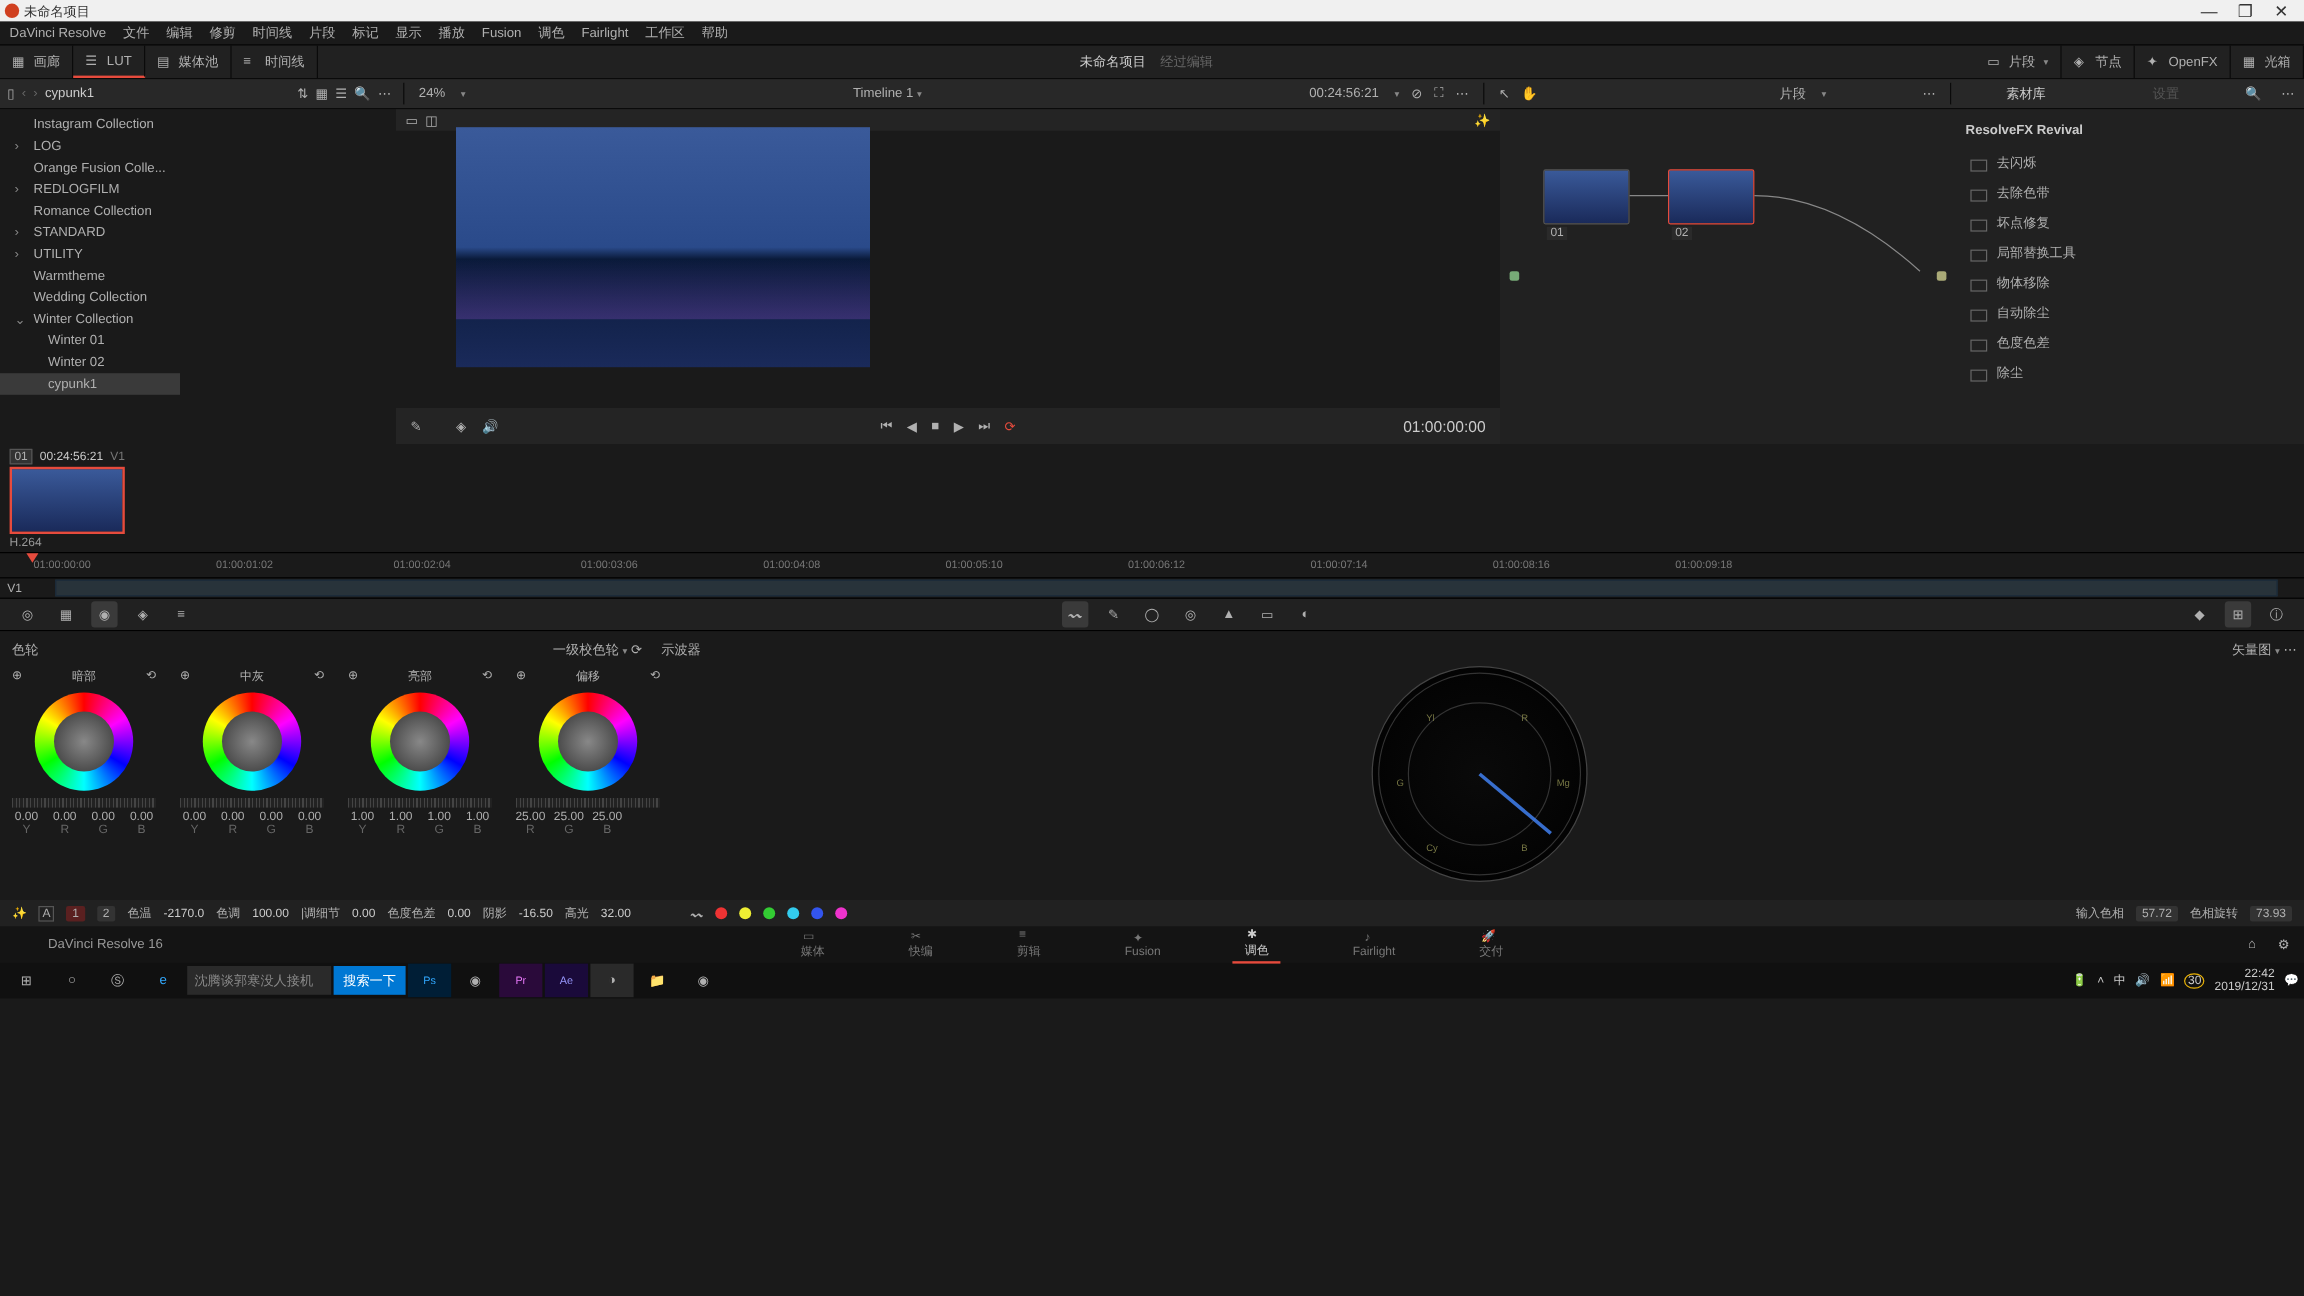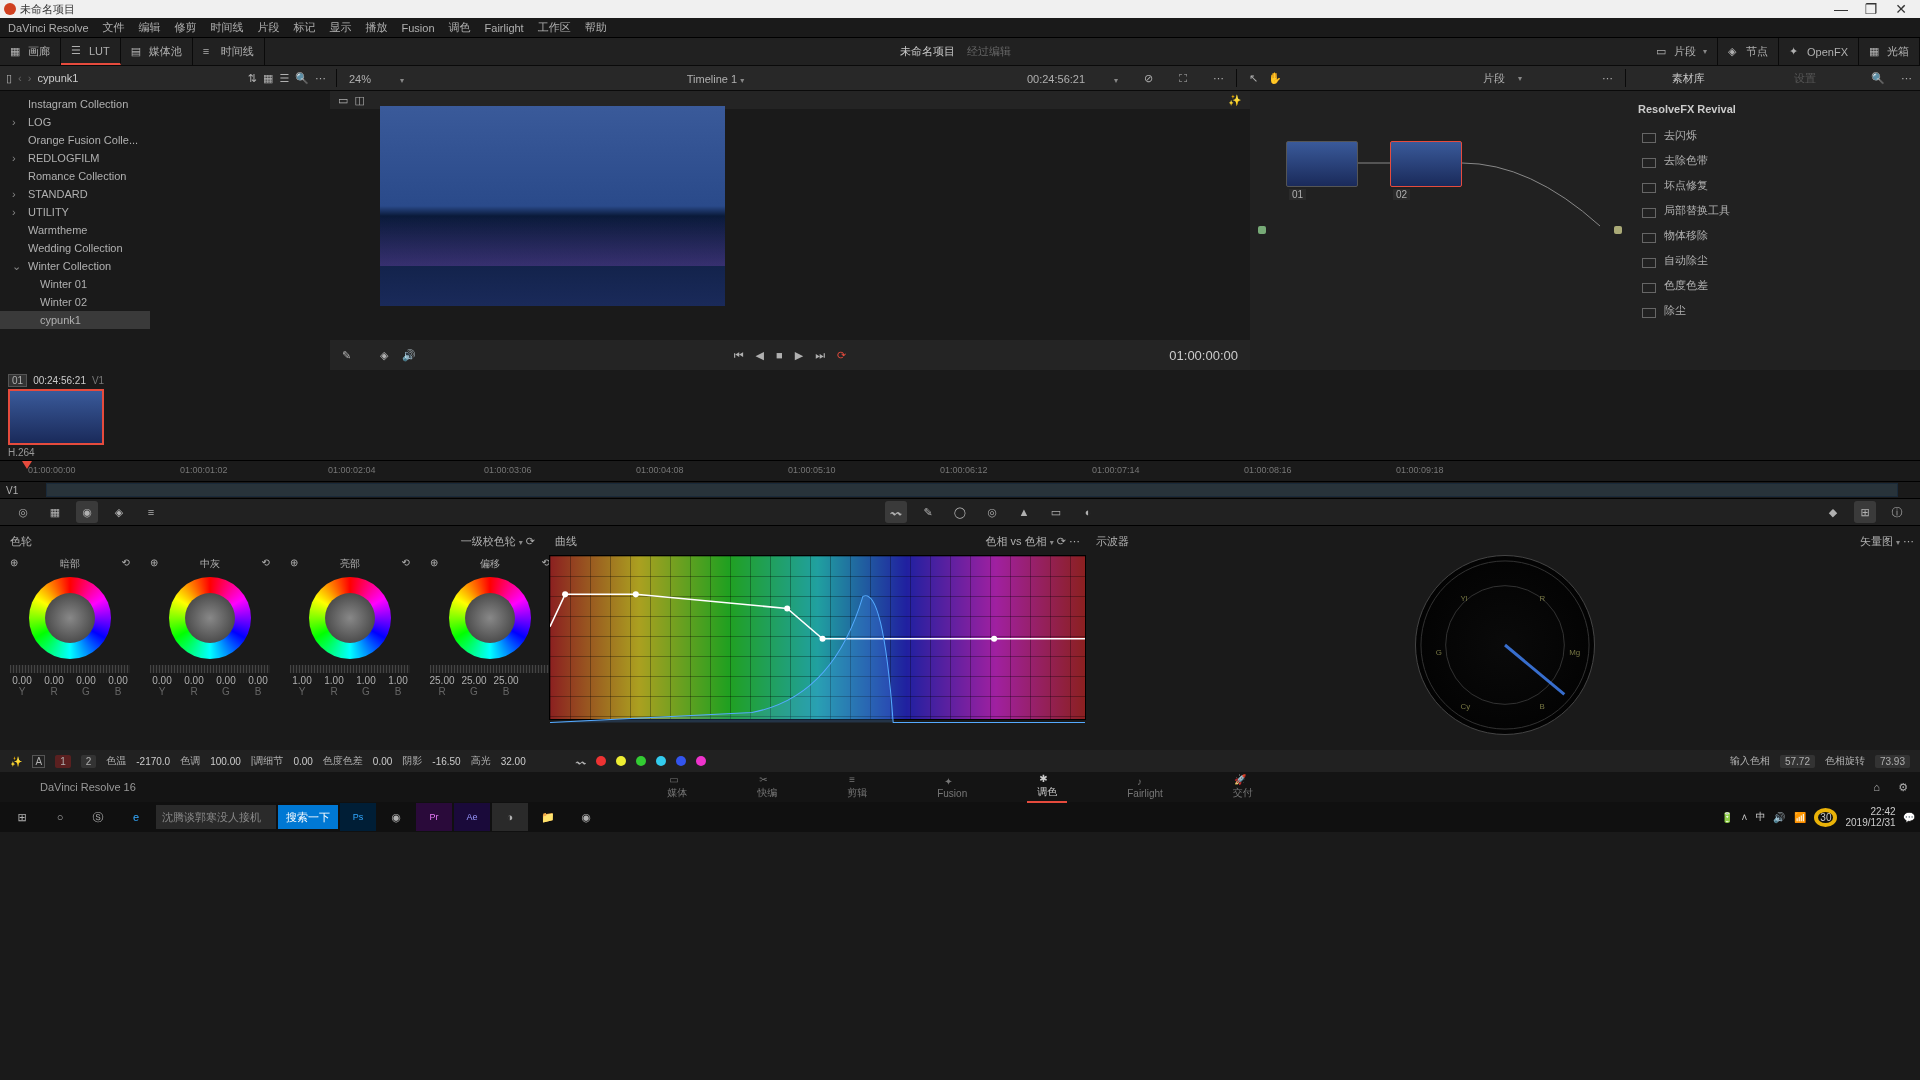--- a/index.html
+++ b/index.html
@@ -167,21 +167,21 @@
     <span style="color:#666">›</span>
     <span style="color:#ccc">cypunk1</span>
     <span style="flex:1"></span>
     <span>⇅</span>
     <span>▦</span>
     <span>☰</span>
     <span>🔍</span>
     <span>⋯</span>
   </div>
   <div class="sep"></div>
-  <div style="flex:1;display:flex;align-items:flex-end;padding:0 8px;gap:26px">
+  <div style="flex:1;display:flex;align-items:center;padding:0 8px;gap:10px">
     <span>24%</span>
       <span class="droparrow">▾</span>
     <span style="flex:1;text-align:center"><span>Timeline 1</span><span class="droparrow">▾</span></span>
     <span>00:24:56:21</span>
       <span class="droparrow">▾</span>
     <span>⊘</span>
     <span>⛶</span>
     <span>⋯</span>
   </div>
   <div class="sep"></div>
@@ -433,37 +433,20 @@
             <span>25.00</span>
             <span></span>
           </div>
         <div class="vals" style="color:#666">
             <span>R</span>
             <span>G</span>
             <span>B</span>
             <span></span>
           </div>
       </div>
-    </div>
-  </div>
-  <div class="curves">
-    <div class="curvehdr">
-        <span>曲线</span>
-        <span><span>色相 vs 色相</span><span class="droparrow">▾</span> ⟳ ⋯</span>
-      </div>
-    <div class="curvecanvas">
-      <svg class="curveline" viewBox="0 0 530 165" preserveAspectRatio="none">
-        <polyline points="0,70 15,38 85,38 235,52 270,82 440,82 530,82" stroke="#fff" stroke-width="1.5" fill="none"></polyline>
-        <circle cx="15" cy="38" r="3" fill="#fff"></circle>
-          <circle cx="85" cy="38" r="3" fill="#fff"></circle>
-        <circle cx="235" cy="52" r="3" fill="#fff"></circle>
-          <circle cx="270" cy="82" r="3" fill="#fff"></circle>
-        <circle cx="440" cy="82" r="3" fill="#fff"></circle>
-        <path d="M0,165 Q100,160 200,155 Q280,140 310,40 Q330,30 340,165 L530,165" stroke="#5af" fill="rgba(80,160,255,0.2)"></path>
-      </svg>
     </div>
   </div>
   <div class="scopes">
     <div class="scopehdr">
         <span>示波器</span>
         <span><span>矢量图</span><span class="droparrow">▾</span> ⋯</span>
       </div>
     <div class="vectorscope">
       <svg viewBox="0 0 180 180" style="position:absolute;inset:0">
         <circle cx="90" cy="90" r="85" stroke="#333" fill="none"></circle>
@@ -563,20 +546,20 @@
   <div class="tbicon" style="background:#1a0a3a;color:#9999ff;font-size:9px">Ae</div>
   <div class="tbicon" style="background:#2a2a2a">◑</div>
   <div class="tbicon">📁</div>
   <div class="tbicon">◉</div>
   <div class="tray">
     <span>🔋</span>
     <span>˄</span>
     <span>中</span>
     <span>🔊</span>
     <span>📶</span>
-    <span style="border:4px solid #eab308;border-radius:50%;padding:0 2px">30</span>
+    <span style="border:1px solid #eab308;border-radius:50%;padding:0 2px">30</span>
     <div style="text-align:right;line-height:11px">
       <div>22:42</div>
       <div>2019/12/31</div>
     </div>
     <span>💬</span>
   </div>
 </div>
 
 </body></html>

